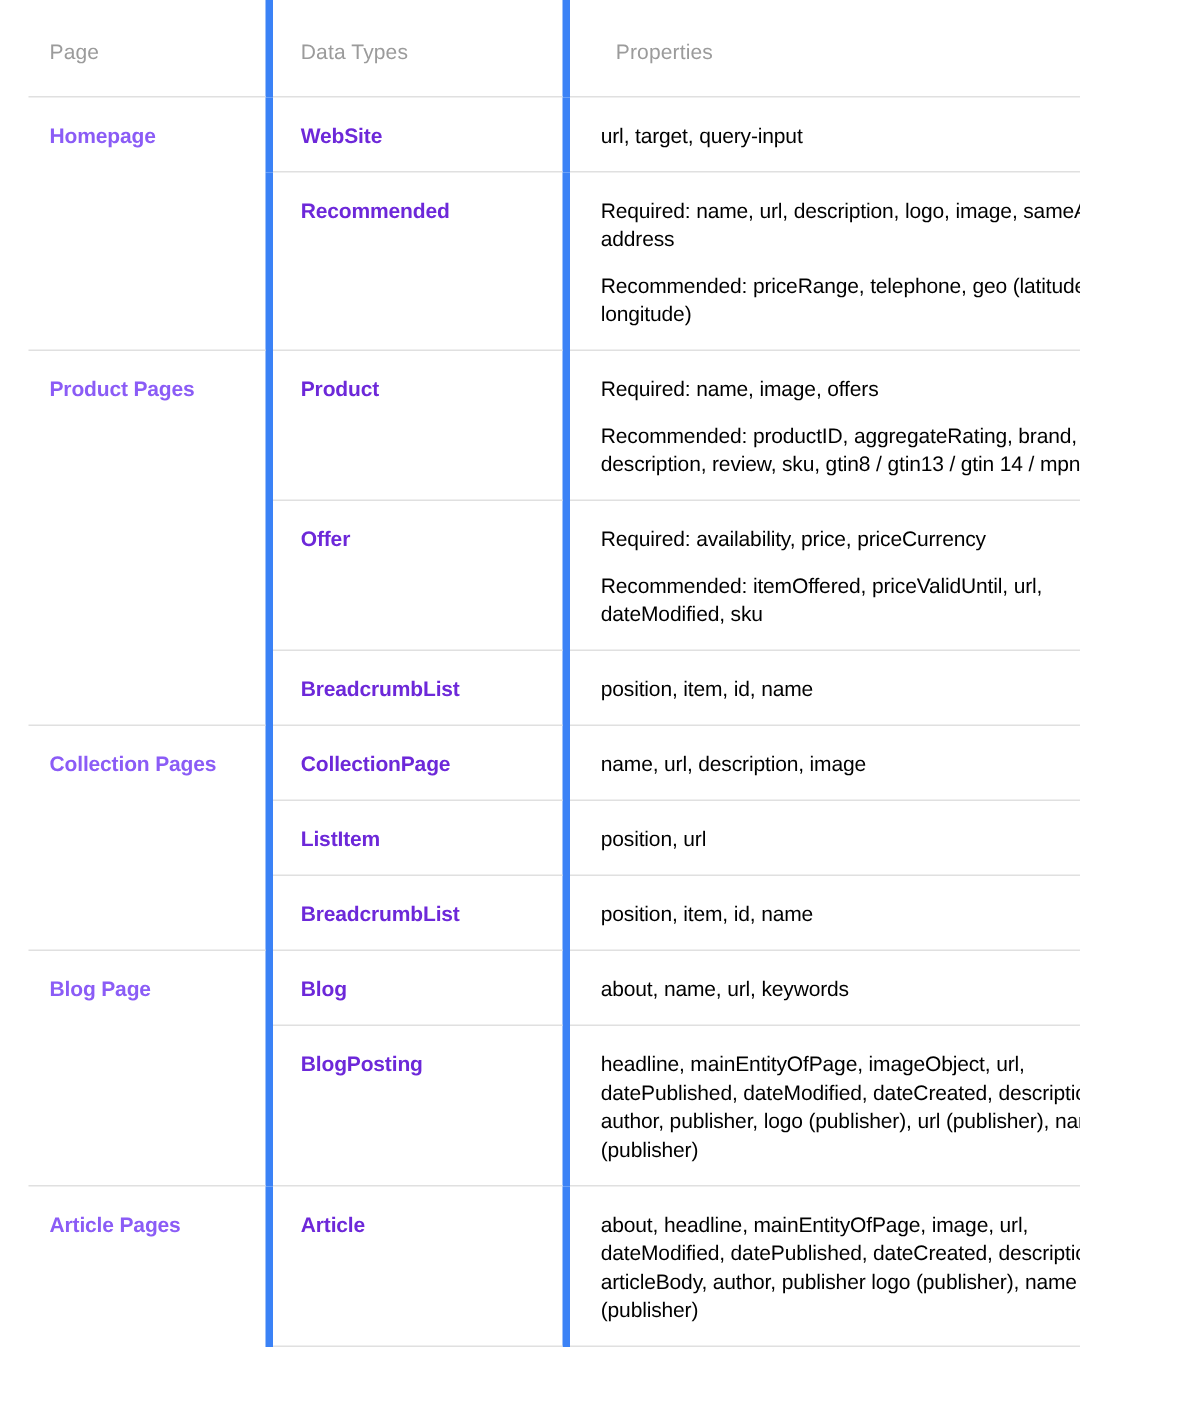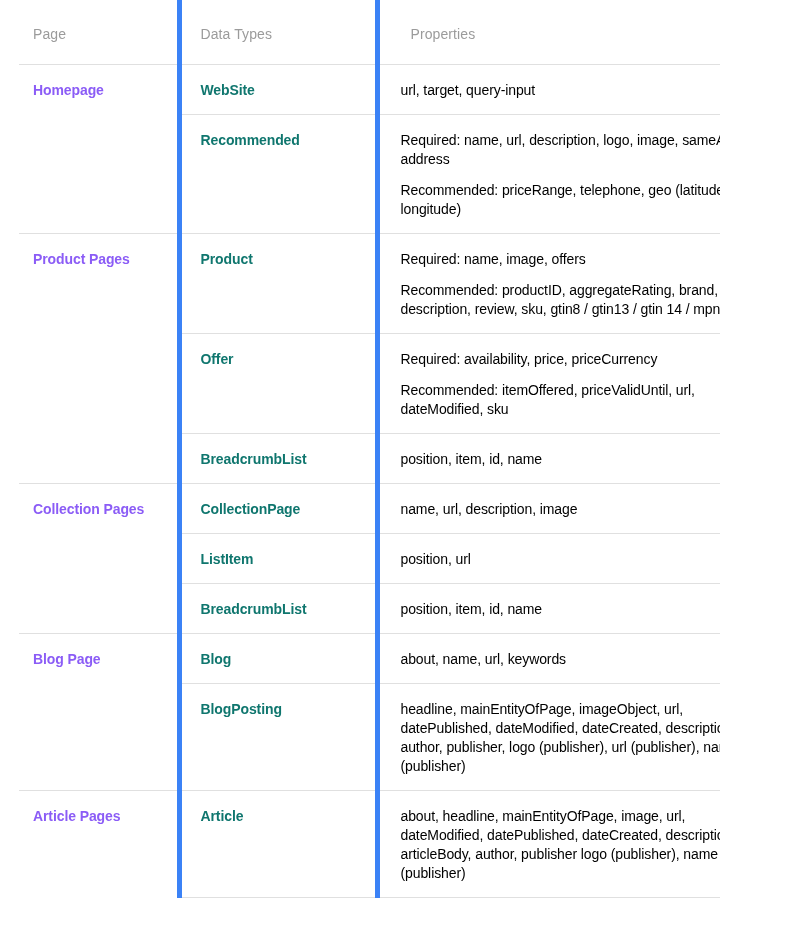--- a/index.html
+++ b/index.html
@@ -47,21 +47,21 @@
     letter-spacing: -0.1px;
     border-top: 1px solid #e0e0e0;
   }
   td.page-cell {
     font-weight: 700;
     color: #8b5cf6;
     padding: 16px 10px 14px 14px;
   }
   td.type-cell {
     font-weight: 700;
-    color: #0f766e;
+    color: #6d28d9;
     padding: 16px 10px 14px 19px;
   }
   td.props-cell {
     font-weight: 400;
     color: #000000;
     padding: 16px 24px 14px 21px;
   }
   th.h-type, th.h-props,
   td.type-cell, td.props-cell {
     border-left: 5px solid #3b82f6;

